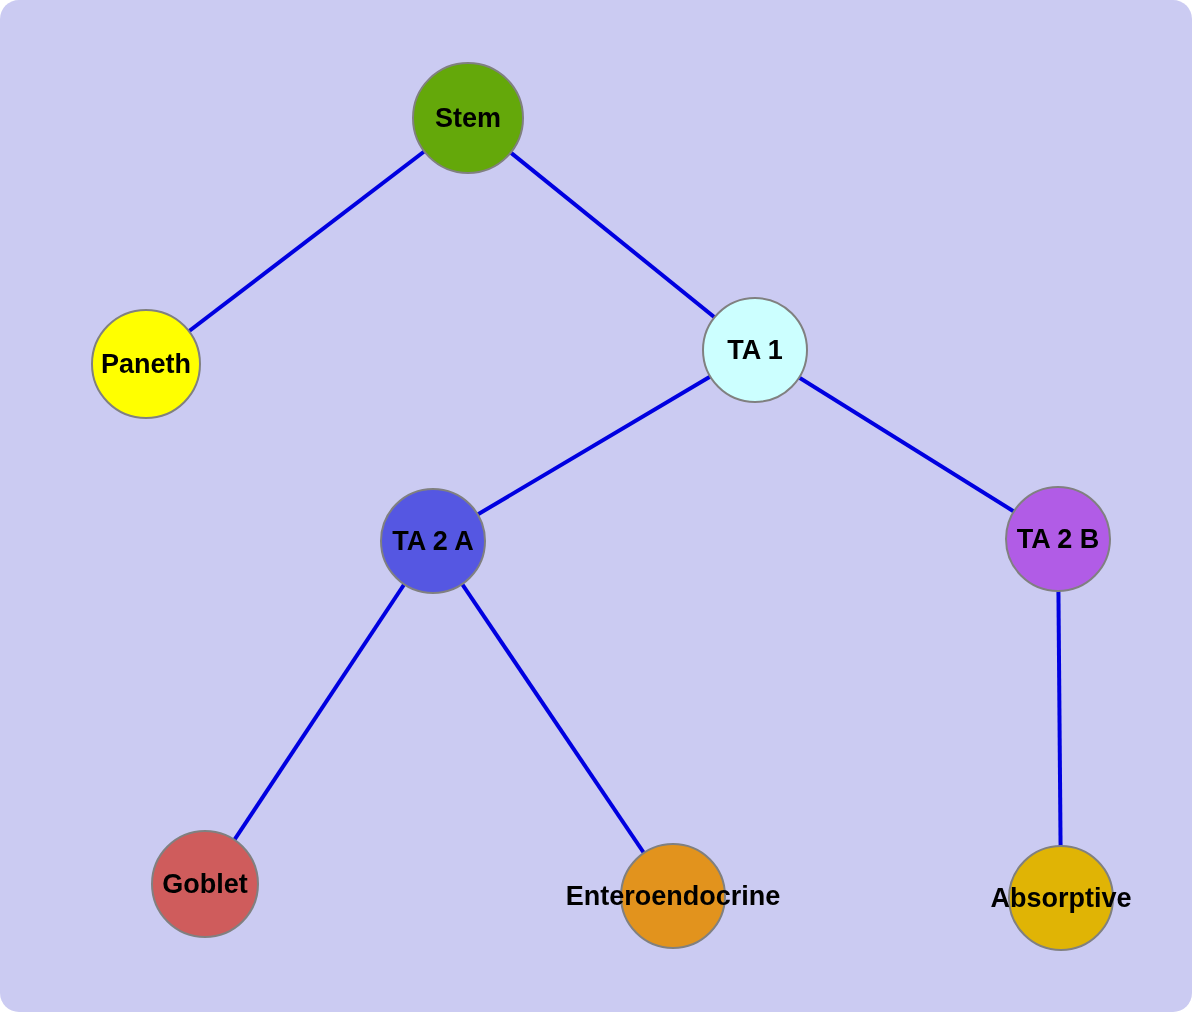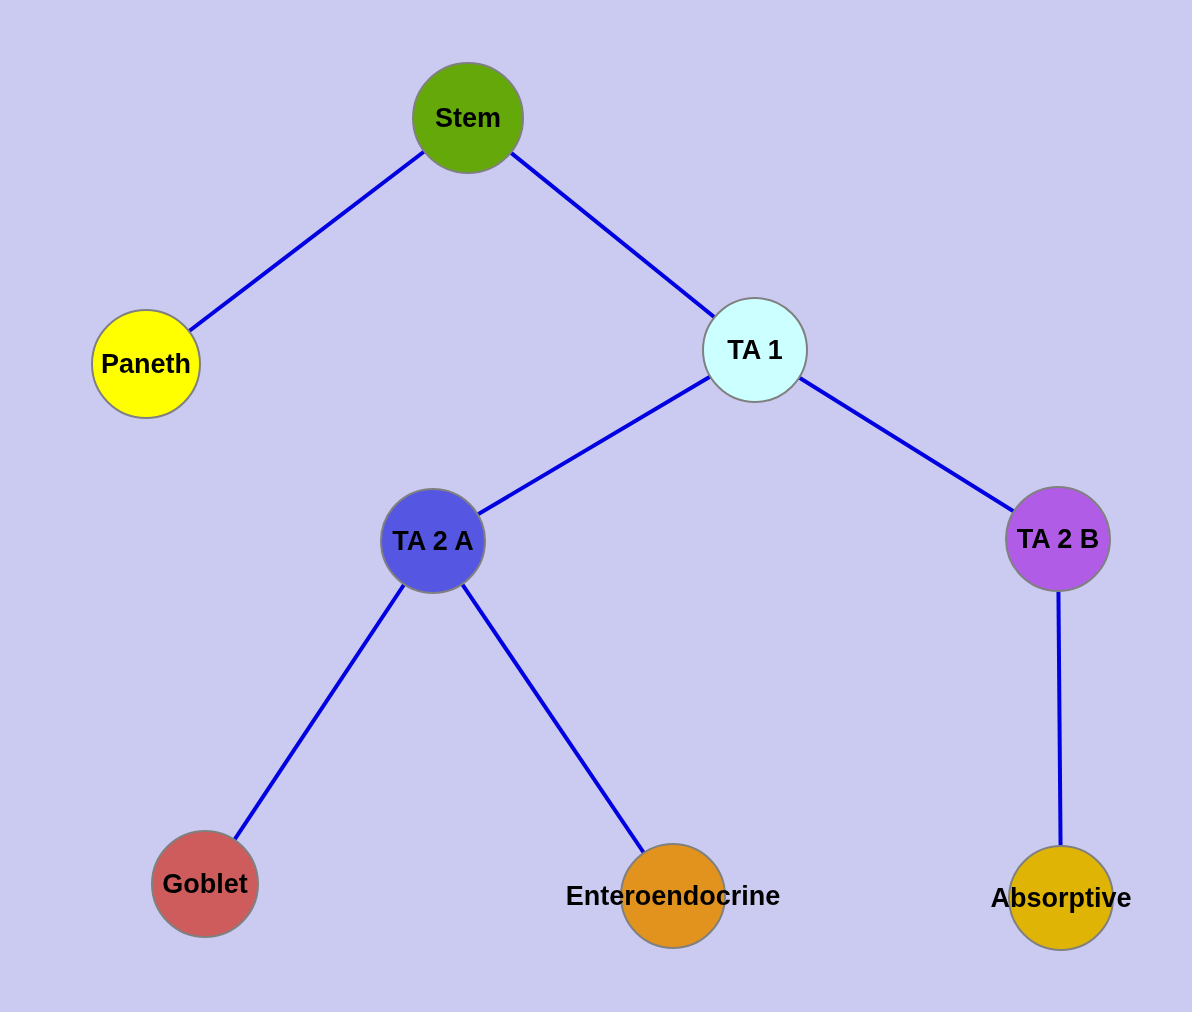--- a/index.html
+++ b/index.html
@@ -16,20 +16,21 @@
     width: 1192px;
     height: 1023px;
     background: #ffffff;
   }
   .graph-area {
     position: absolute;
     left: 0;
     top: 0;
     width: 1192px;
     height: 1012px;
+    border-radius: 19px;
   }
   .graph-area svg {
     display: block;
     width: 100%;
     height: 100%;
   }
   .node-label {
     font-family: "Liberation Sans", sans-serif;
     font-weight: bold;
     font-size: 27px;

